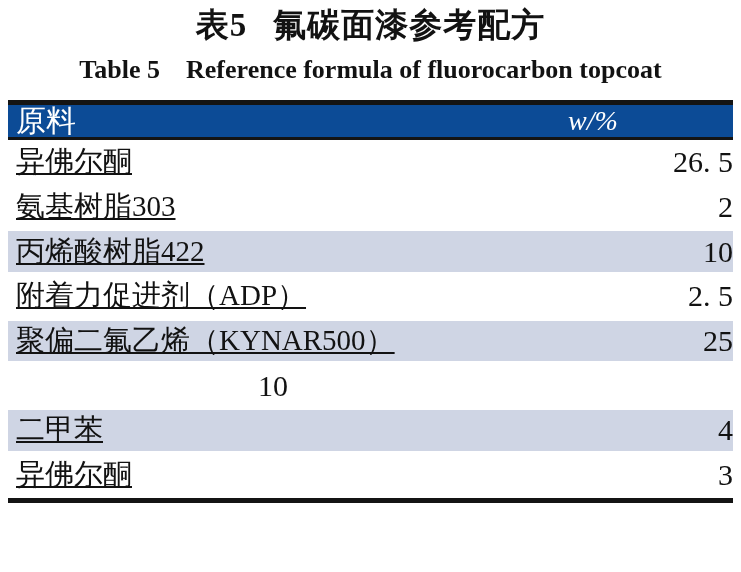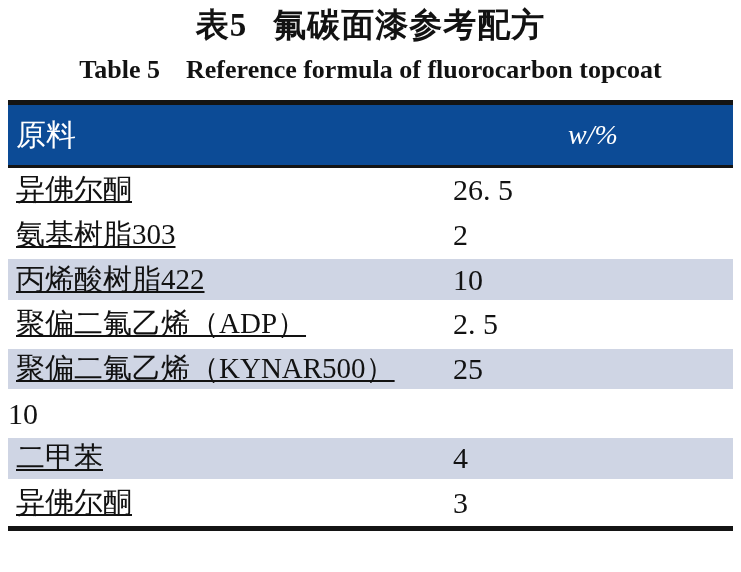--- a/index.html
+++ b/index.html
@@ -32,21 +32,21 @@
   .title-en .tlabel{margin-right:26px;}
   .tbl{
     position:absolute;
     left:8px;top:100px;
     width:725px;
   }
   .rule-top{height:5px;background:#141414;}
   .rule-mid{height:3px;background:#141414;}
   .rule-bottom{height:5px;background:#141414;}
   .thead{
-    height:60px;
+    height:32px;
     background:#0c4b96;
     display:flex;
     align-items:center;
     color:#ffffff;
   }
   .thead .c1{
     flex:1;
     padding-left:8px;
     font-size:30px;
   }
@@ -68,21 +68,21 @@
   }
   .t-row .c1{
     flex:1;
     padding-left:8px;
     font-size:29px;
     white-space:nowrap;
     text-decoration:underline;
   }
   .t-row .c2{
     width:280px;
-    text-align:left;
+    text-align:right;
     font-size:30px;
   }
 </style>
 </head>
 <body>
 
 <div class="page">
 
   <div class="title-cn">
     <span class="tlabel">表5</span><span>氟碳面漆参考配方</span>
@@ -108,21 +108,21 @@
     </div>
     <div class="t-row">
       <div class="c1">氨基树脂303</div>
       <div class="c2">2</div>
     </div>
     <div class="t-row shaded">
       <div class="c1">丙烯酸树脂422</div>
       <div class="c2">10</div>
     </div>
     <div class="t-row">
-      <div class="c1">聚偏二氟乙烯（ADP）</div>
+      <div class="c1">附着力促进剂（ADP）</div>
       <div class="c2">2. 5</div>
     </div>
     <div class="t-row shaded">
       <div class="c1">聚偏二氟乙烯（KYNAR500）</div>
       <div class="c2">25</div>
     </div>
     <div class="t-row">
       <div class="c2">10</div>
     </div>
     <div class="t-row shaded">

